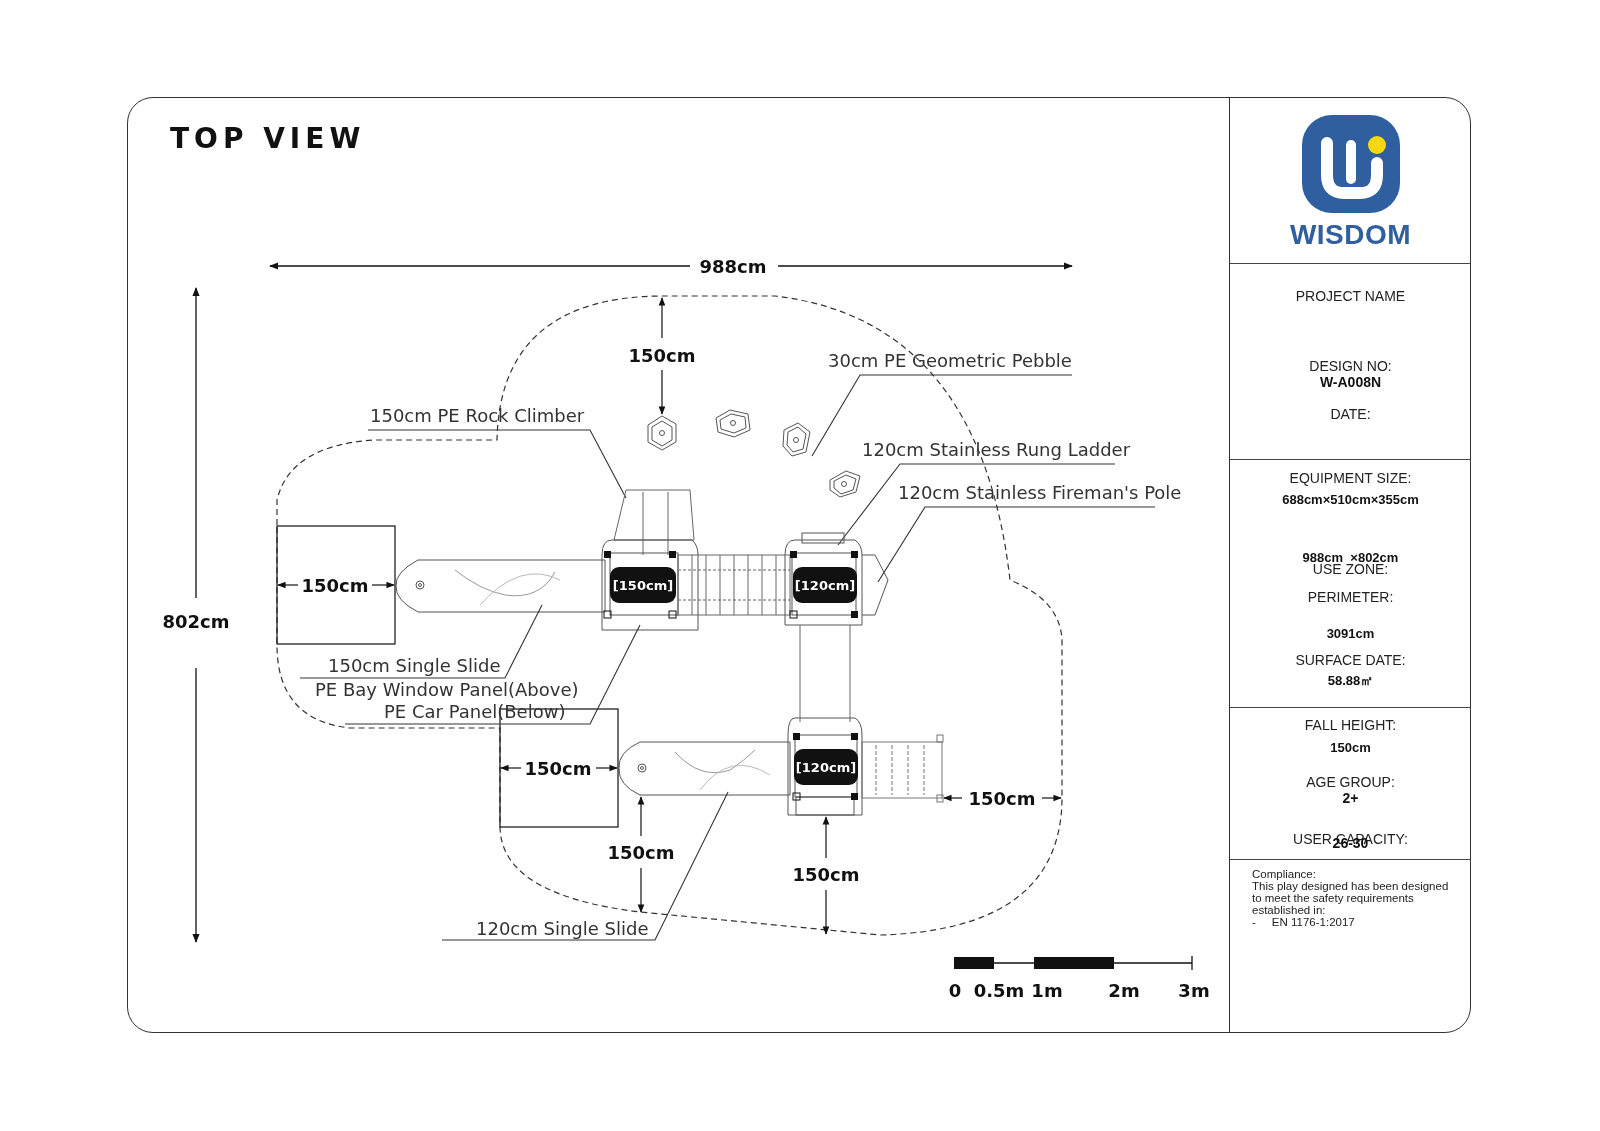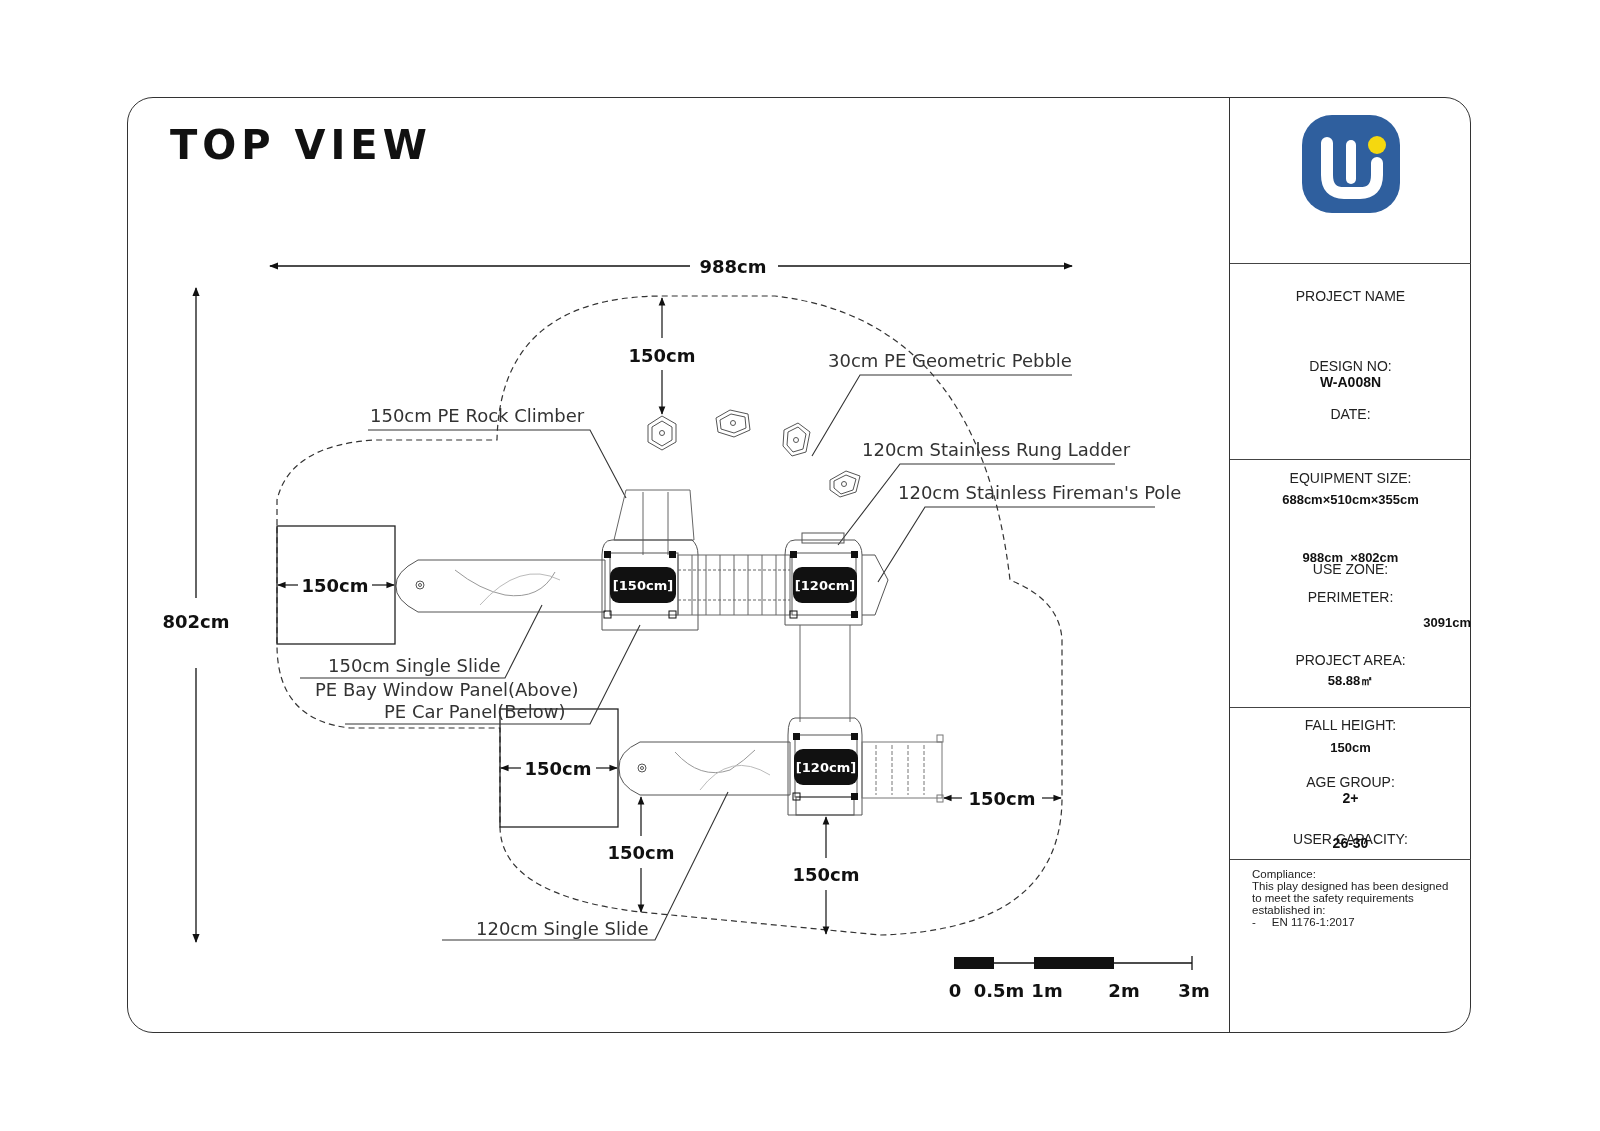--- a/index.html
+++ b/index.html
@@ -1,18 +1,18 @@
 <!DOCTYPE html>
 <html><head>
 <meta charset="utf-8">
 <style>
   html, body { margin:0; padding:0; background:#ffffff; }
   body { width:1600px; height:1131px; position:relative; overflow:hidden; font-family:"DejaVu Sans", sans-serif; color:#111; }
   .sheet { position:absolute; left:127px; top:97px; width:1344px; height:936px; border:1.5px solid #333; border-radius:26px; box-sizing:border-box; overflow:hidden; }
-  .title { position:absolute; left:170px; top:122px; font-family:"DejaVu Sans", sans-serif; font-weight:bold; font-size:40px; letter-spacing:5px; color:#111; }
+  .title { position:absolute; left:170px; top:122px; font-family:"DejaVu Sans", sans-serif; font-weight:bold; font-size:28px; letter-spacing:5px; color:#111; }
   svg.drawing { position:absolute; left:0; top:0; }
   .tb { position:absolute; left:1229px; top:97px; width:242px; height:936px; border-left:1.5px solid #333; box-sizing:border-box; }
   .tb-cell { position:absolute; left:0; width:100%; border-bottom:1.5px solid #444; box-sizing:border-box; text-align:center; }
   .tb-label { font-family:"Liberation Sans", sans-serif; font-size:14px; color:#222; line-height:16px; }
   .tb-val { font-family:"Liberation Sans", sans-serif; font-weight:bold; font-size:13px; color:#111; line-height:16px; }
   .logo-wrap { position:absolute; left:72px; top:18px; }
   .logo-text { position:absolute; left:0; width:100%; top:122px; text-align:center; font-family:"Liberation Sans", sans-serif; font-weight:bold; font-size:28px; color:#2f5f9e; letter-spacing:0.5px; }
   .compliance { position:absolute; left:22px; top:8px; font-family:"Liberation Sans", sans-serif; font-size:11.5px; line-height:12px; color:#222; text-align:left; }
   .dim { font-family:"DejaVu Sans", sans-serif; font-weight:bold; font-size:18px; fill:#111; }
   .lbl { font-family:"DejaVu Sans", sans-serif; font-size:18px; fill:#333; }
@@ -213,37 +213,38 @@
 <div class="tb">
   <div class="tb-cell" style="top:0; height:167px;">
     <div class="logo-wrap">
       <svg width="98" height="98" viewBox="0 0 98 98">
         <rect x="0" y="0" width="98" height="98" rx="30" fill="#2f5f9e"></rect>
         <path d="M25 28 L25 60 Q25 78 42 78 L58 78 Q75 78 75 60 L75 48" fill="none" stroke="#fff" stroke-width="12" stroke-linecap="round"></path>
         <line x1="49" y1="30" x2="49" y2="64" stroke="#fff" stroke-width="10" stroke-linecap="round"></line>
         <circle cx="75" cy="30" r="9" fill="#f5d80f"></circle>
       </svg>
     </div>
+    <div class="logo-text">WISDOM</div>
   </div>
 
   <div class="tb-cell" style="top:167px; height:196px;">
     <div class="tb-label" style="position:absolute; top:24px; width:100%;">PROJECT NAME</div>
     <div class="tb-label" style="position:absolute; top:94px; width:100%;">DESIGN NO:</div>
     <div class="tb-val" style="position:absolute; top:110px; width:100%; font-size:14px;">W-A008N</div>
     <div class="tb-label" style="position:absolute; top:142px; width:100%;">DATE:</div>
   </div>
 
   <div class="tb-cell" style="top:363px; height:248px;">
     <div class="tb-label" style="position:absolute; top:10px; width:100%;">EQUIPMENT SIZE:</div>
     <div class="tb-val" style="position:absolute; top:32px; width:100%;">688cm×510cm×355cm</div>
     <div class="tb-label" style="position:absolute; top:68px; width:100%;margin-top:33px;">USE ZONE:</div>
     <div class="tb-val" style="position:absolute; top:90px; width:100%; white-space:pre;">988cm  ×802cm</div>
     <div class="tb-label" style="position:absolute; top:129px; width:100%;">PERIMETER:</div>
-    <div class="tb-val" style="position:absolute; top:155px; width:100%;text-align:right;">3091cm</div>
-    <div class="tb-label" style="position:absolute; top:192px; width:100%;">PROJECT AREA:</div>
+    <div class="tb-val" style="position:absolute; top:166px; width:100%;">3091cm</div>
+    <div class="tb-label" style="position:absolute; top:192px; width:100%;">SURFACE DATE:</div>
     <div class="tb-val" style="position:absolute; top:213px; width:100%;">58.88㎡</div>
   </div>
 
   <div class="tb-cell" style="top:611px; height:152px;">
     <div class="tb-label" style="position:absolute; top:9px; width:100%;text-align:center;">FALL HEIGHT:</div>
     <div class="tb-val" style="position:absolute; top:32px; width:100%;">150cm</div>
     <div class="tb-label" style="position:absolute; top:66px; width:100%;">AGE GROUP:</div>
     <div class="tb-val" style="position:absolute; top:82px; width:100%; font-size:14px;">2+</div>
     <div class="tb-label" style="position:absolute; top:123px; width:100%;">USER CAPACITY:</div>
     <div class="tb-val" style="position:absolute; top:127px; width:100%; font-size:14px;">26-30</div>

